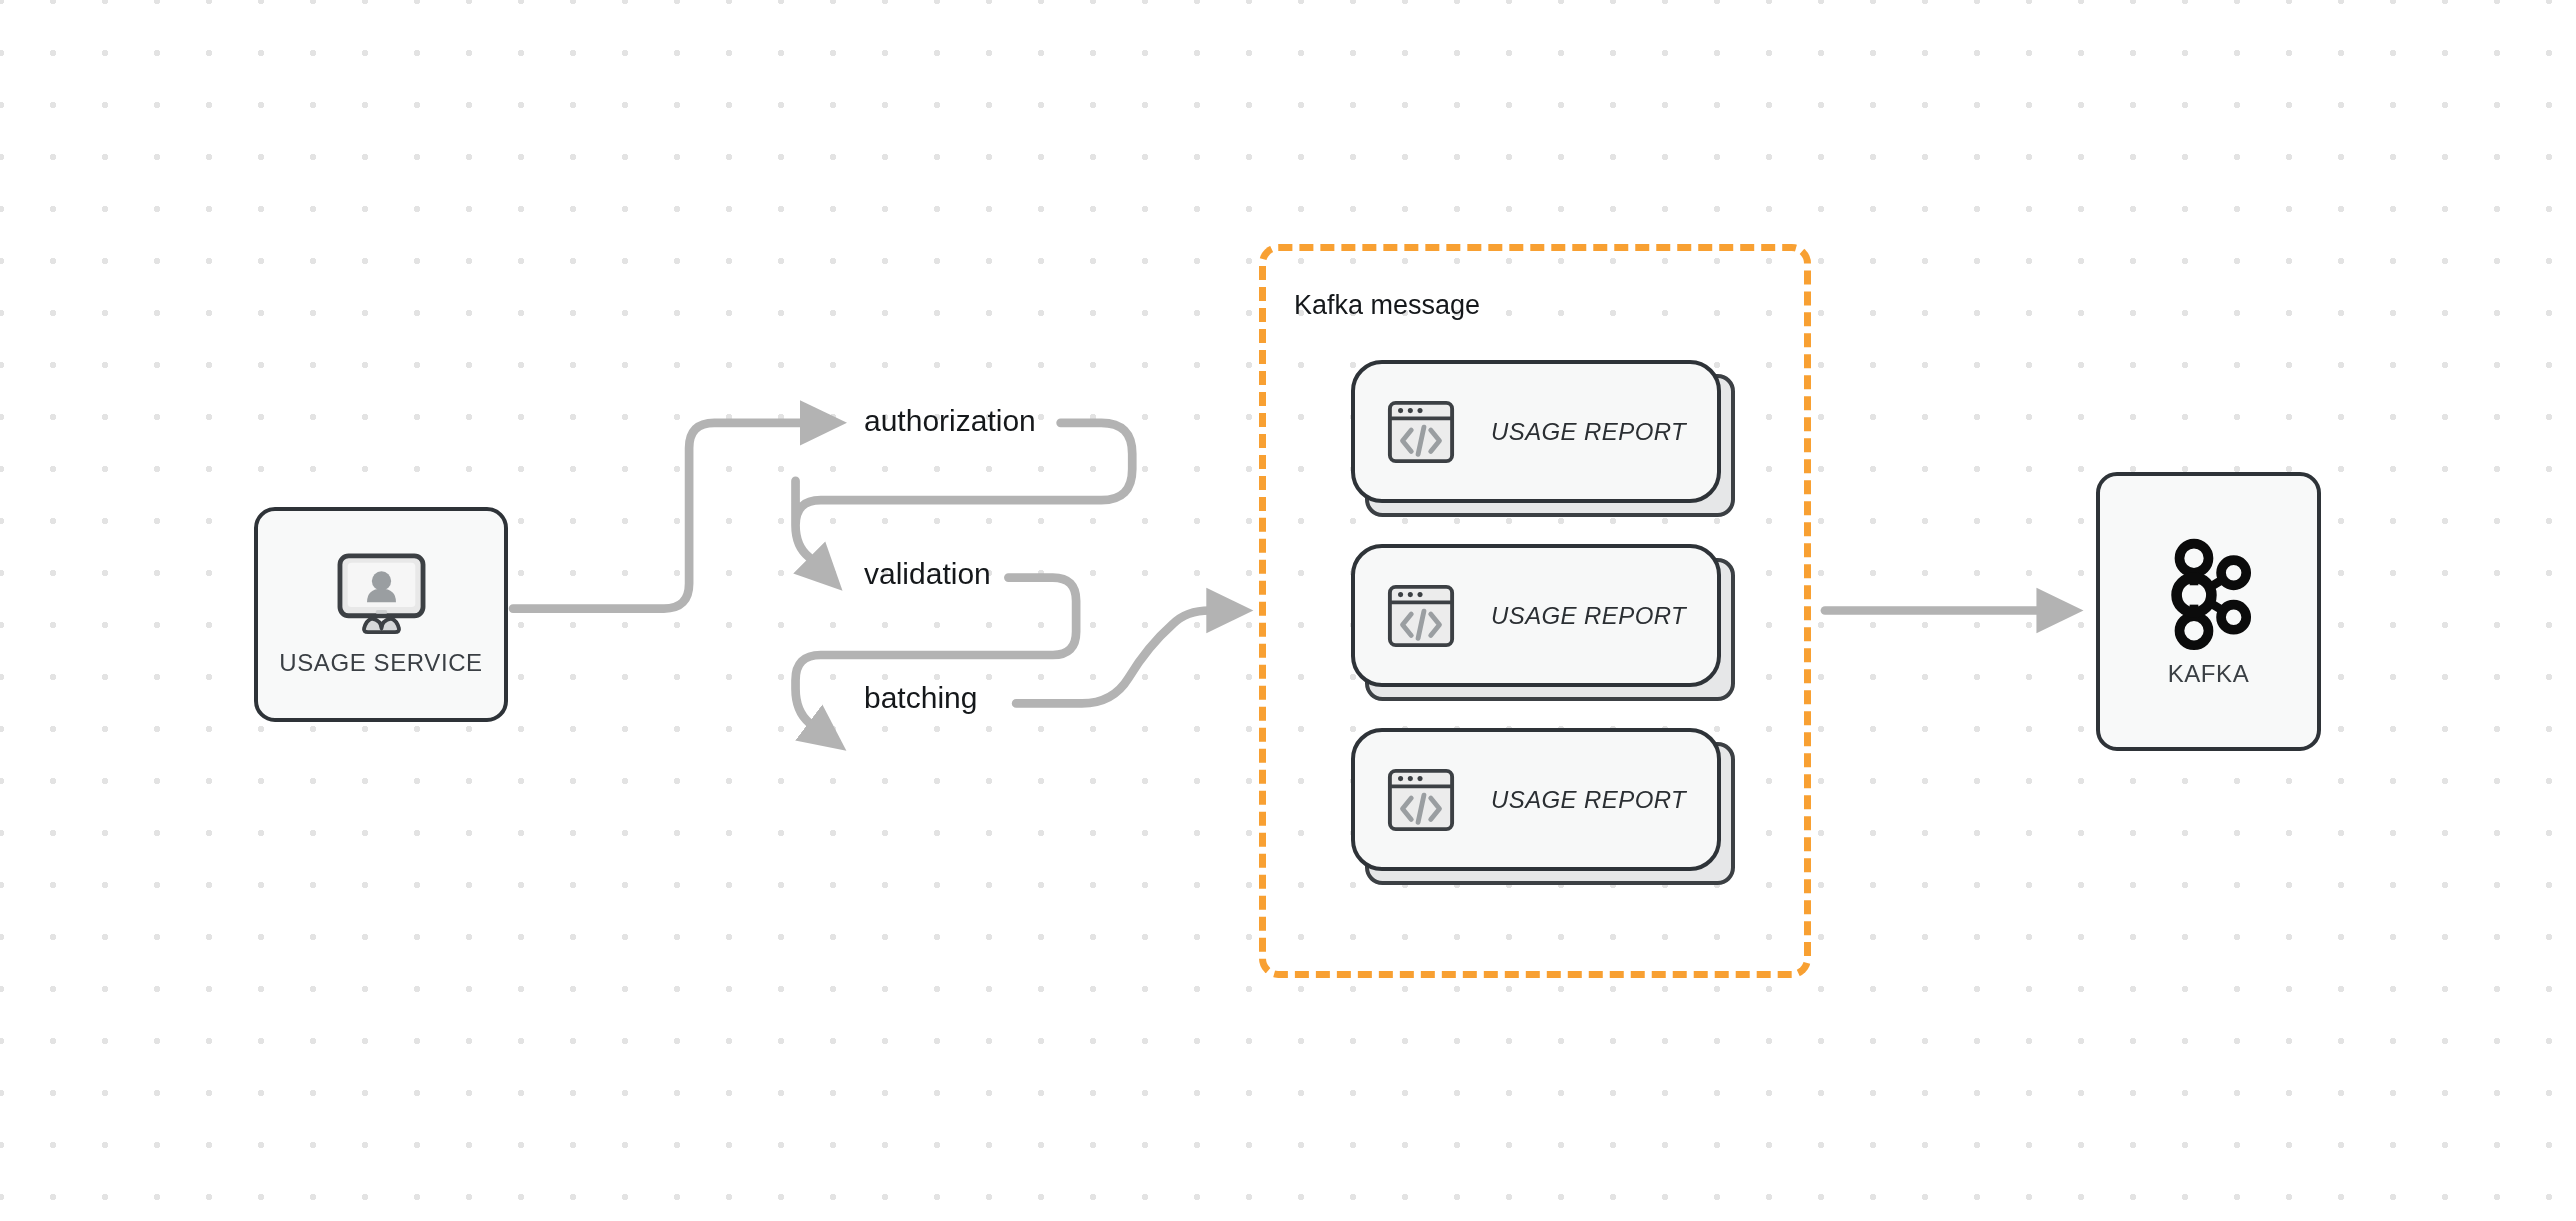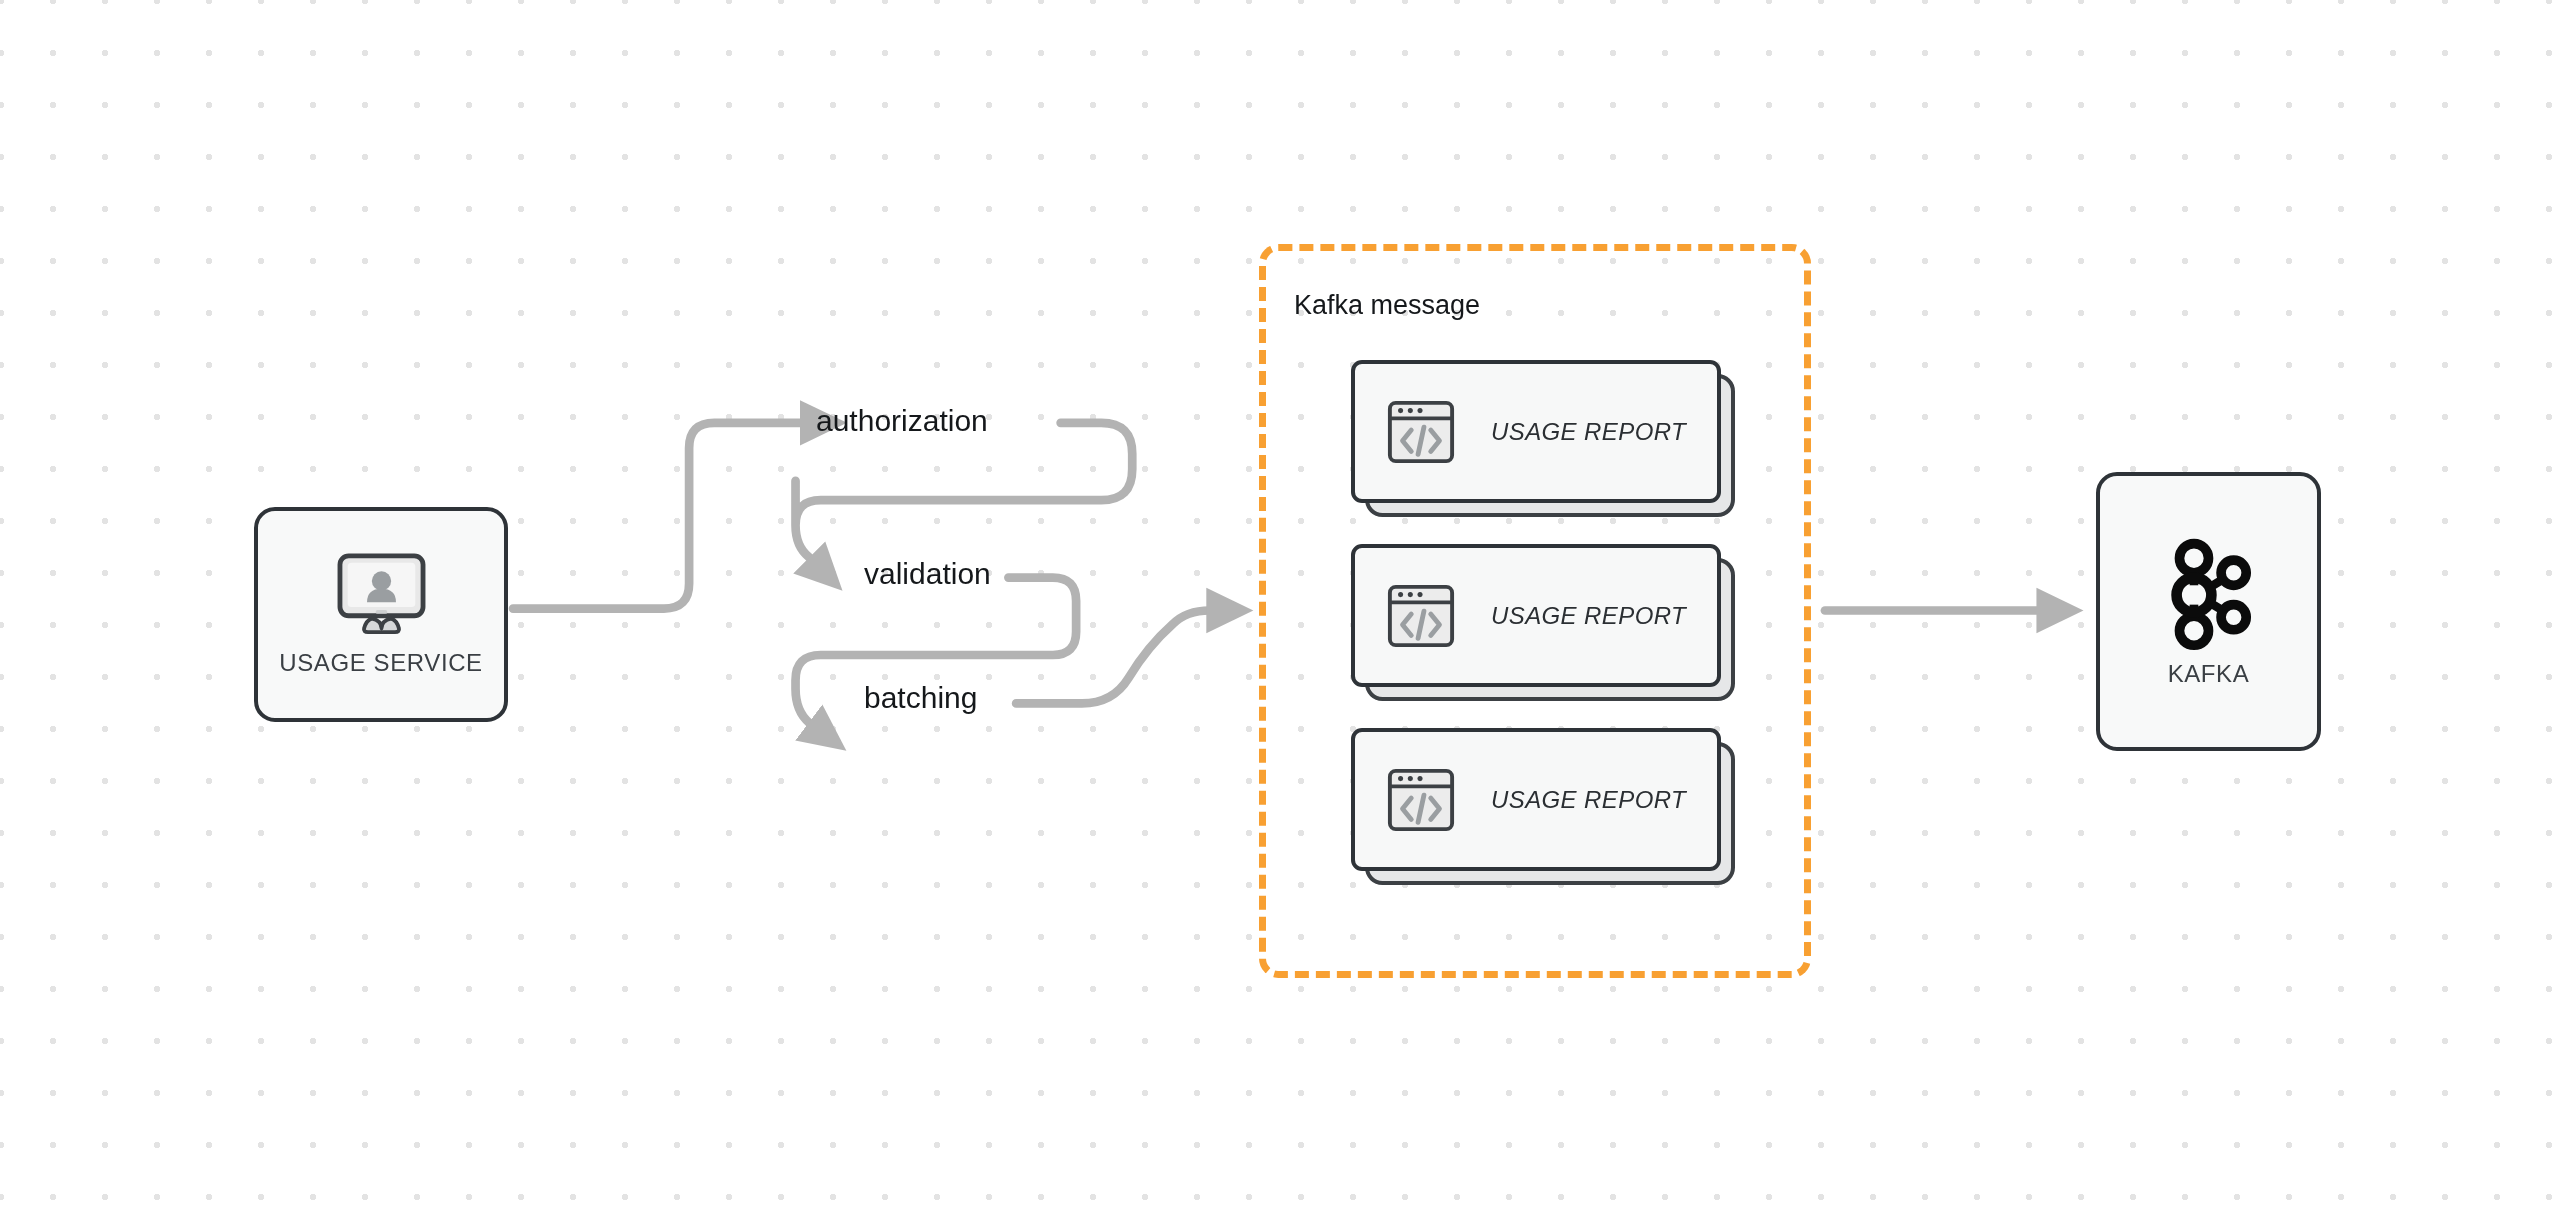--- a/index.html
+++ b/index.html
@@ -65,21 +65,21 @@
   .kafka-logo { width: 101px; height: 118px; display:block; }
 
   
   .step-label {
     position: absolute;
     font-size: 30px;
     color: #15181b;
     white-space: nowrap;
     line-height: 1;
   }
-  #step-authorization { left: 816px; top: 406px; }
+  #step-authorization { left: 864px; top: 406px; }
   #step-validation    { left: 864px; top: 559px; text-align: center; }
   #step-batching      { left: 864px; top: 683px; }
 
   
   #kafka-message-group {
     position: absolute;
     left: 1259px; top: 244px;
     width: 552px; height: 734px;
     box-sizing: border-box;
     border: 7.7px dashed #f8a032;
@@ -108,21 +108,21 @@
     border: 4.8px solid #3c4044;
     border-radius: 17.4px;
   }
   .report-card {
     position: absolute;
     left: 0; top: 0;
     width: 370px; height: 143px;
     box-sizing: border-box;
     background: #f7f8f8;
     border: 4.8px solid #2e3338;
-    border-radius: 11px;
+    border-radius: 31px;
     display: flex;
     align-items: center;
     padding-left: 31px;
   }
   .code-icon { width: 70px; height: 70px; display:block; flex: 0 0 auto; }
   .report-label {
     margin-left: 35px;
     font-size: 24px;
     font-style: italic;
     color: #2b2f33;

